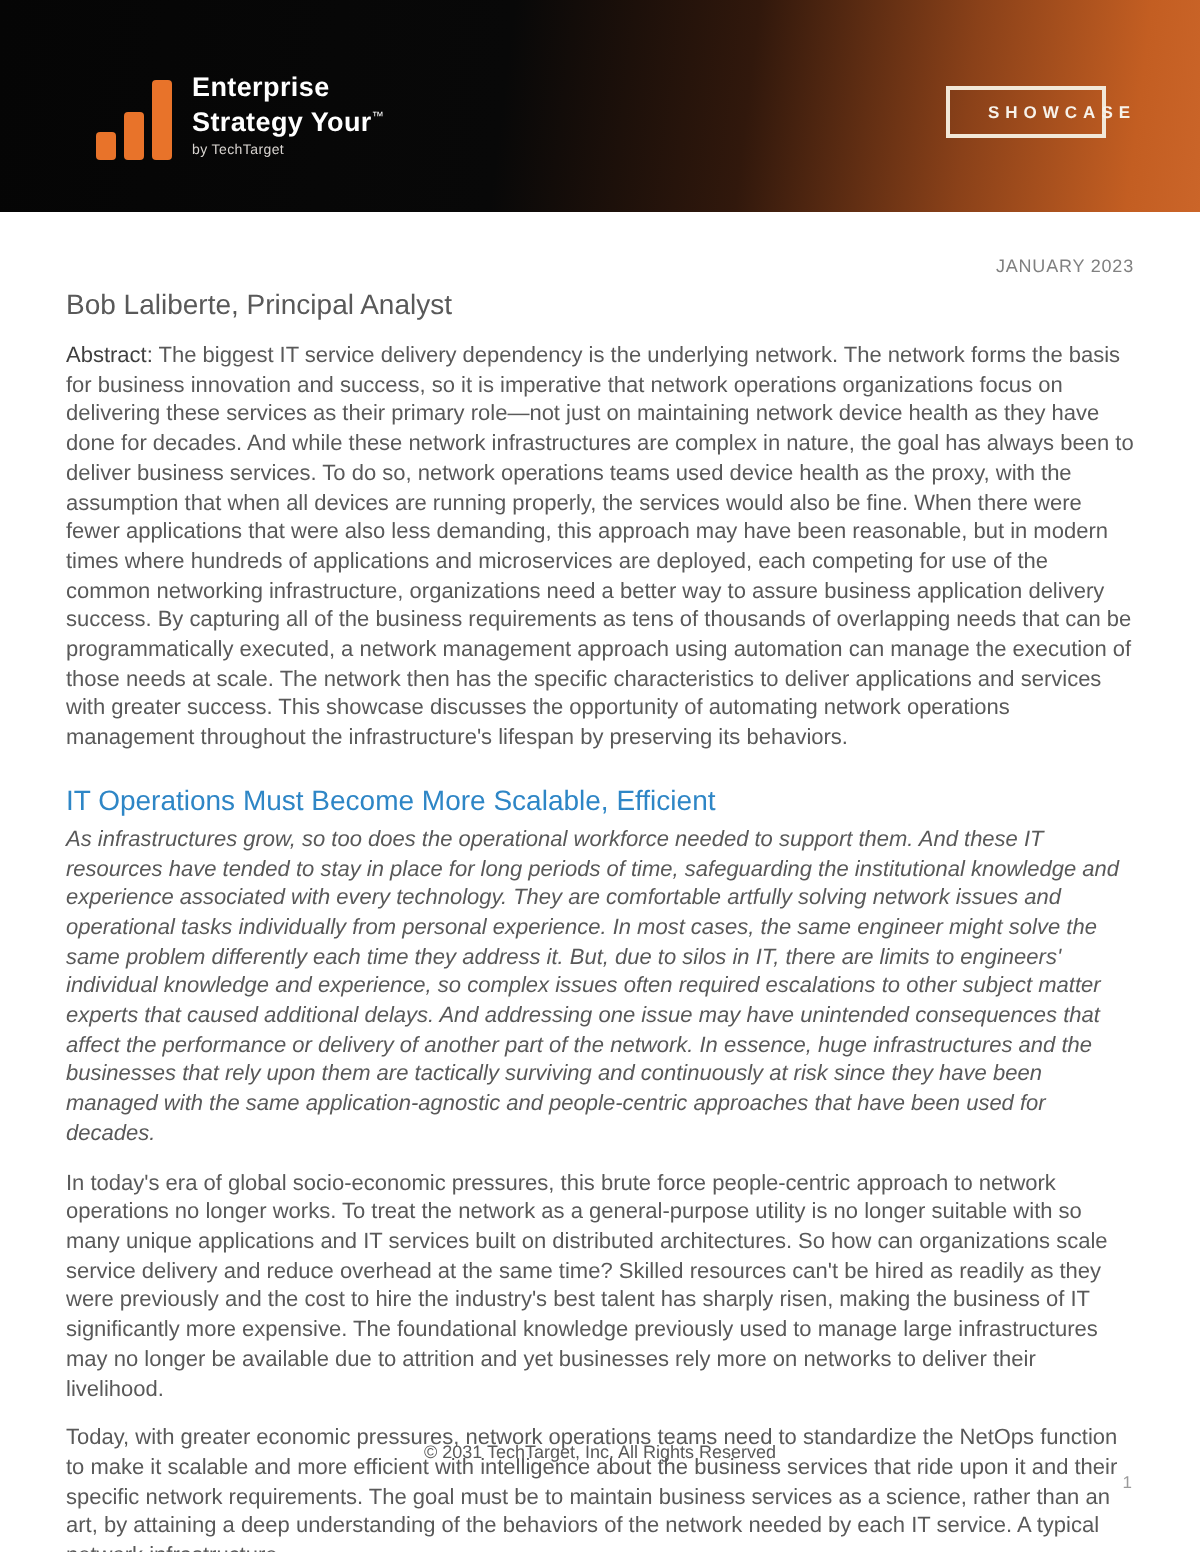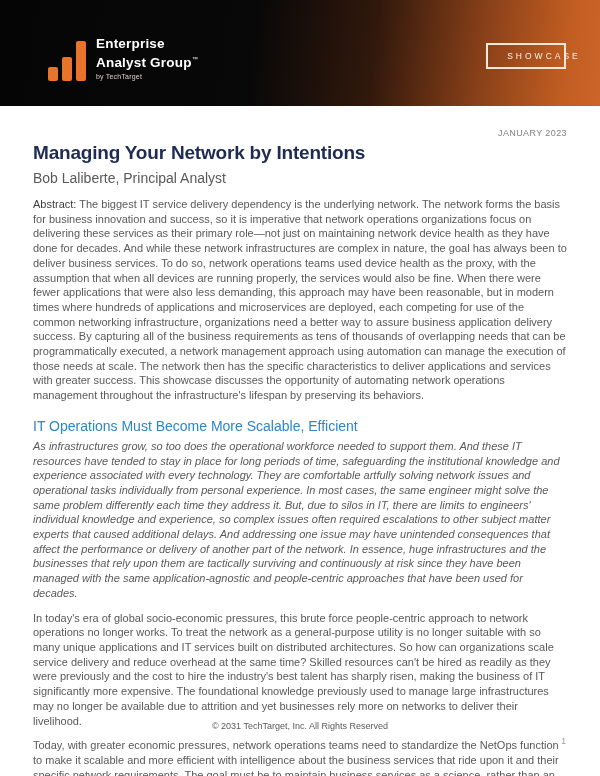--- a/index.html
+++ b/index.html
@@ -45,32 +45,32 @@
   }
   .logo-line sup { font-size: 6px; font-weight: 400; }
   .logo-byline {
     color: #d8d4d0;
     font-size: 7px;
     margin-top: 3px;
     letter-spacing: 0.2px;
   }
   .badge {
     position: absolute;
-    right: 34px;
+    right: 47px;
     top: 43px;
     width: 80px;
     height: 26px;
     border: 2px solid #f2e8d8;
     box-sizing: border-box;
     display: flex;
     align-items: center;
     justify-content: center;
     color: #f7f2ea;
     font-size: 8.5px;
-    font-weight: 400;
+    font-weight: 700;
     letter-spacing: 3px;
     text-indent: 3px;
     padding-left: 33px;
   }
 
   
   .content { padding: 0 33px; }
   .doc-date {
     margin-top: 22px;
     font-size: 9px;
@@ -131,30 +131,29 @@
 
   <div class="header">
     <div class="logo">
       <div class="logo-bars">
         <div class="bar bar-1"></div>
         <div class="bar bar-2"></div>
         <div class="bar bar-3"></div>
       </div>
       <div class="logo-text">
         <div class="logo-line">Enterprise</div>
-        <div class="logo-line"><span>Analyst Group</span><sup>™</sup></div>
+        <div class="logo-line"><span>Strategy Your</span><sup>™</sup></div>
         <div class="logo-byline">by TechTarget</div>
       </div>
     </div>
     <div class="badge">SHOWCASE</div>
   </div>
 
   <div class="content">
     <div class="doc-date">JANUARY 2023</div>
-    <h1 class="doc-title">Managing Your Network by Intentions</h1>
     <div class="doc-author">Bob Laliberte, Principal Analyst</div>
 
     <p class="body-text"><span class="abstract-label">Abstract:</span><span> The biggest IT service delivery dependency is the underlying network. The network forms the basis for business innovation and success, so it is imperative that network operations organizations focus on delivering these services as their primary role—not just on maintaining network device health as they have done for decades. And while these network infrastructures are complex in nature, the goal has always been to deliver business services. To do so, network operations teams used device health as the proxy, with the assumption that when all devices are running properly, the services would also be fine. When there were fewer applications that were also less demanding, this approach may have been reasonable, but in modern times where hundreds of applications and microservices are deployed, each competing for use of the common networking infrastructure, organizations need a better way to assure business application delivery success. By capturing all of the business requirements as tens of thousands of overlapping needs that can be programmatically executed, a network management approach using automation can manage the execution of those needs at scale. The network then has the specific characteristics to deliver applications and services with greater success. This showcase discusses the opportunity of automating network operations management throughout the infrastructure's lifespan by preserving its behaviors.</span></p>
 
     <h2 class="section-heading">IT Operations Must Become More Scalable, Efficient</h2>
 
     <p class="body-text para para-first">As infrastructures grow, so too does the operational workforce needed to support them. And these IT resources have tended to stay in place for long periods of time, safeguarding the institutional knowledge and experience associated with every technology. They are comfortable artfully solving network issues and operational tasks individually from personal experience. In most cases, the same engineer might solve the same problem differently each time they address it. But, due to silos in IT, there are limits to engineers' individual knowledge and experience, so complex issues often required escalations to other subject matter experts that caused additional delays. And addressing one issue may have unintended consequences that affect the performance or delivery of another part of the network. In essence, huge infrastructures and the businesses that rely upon them are tactically surviving and continuously at risk since they have been managed with the same application-agnostic and people-centric approaches that have been used for decades.</p>
     <p class="body-text para">In today's era of global socio-economic pressures, this brute force people-centric approach to network operations no longer works. To treat the network as a general-purpose utility is no longer suitable with so many unique applications and IT services built on distributed architectures. So how can organizations scale service delivery and reduce overhead at the same time? Skilled resources can't be hired as readily as they were previously and the cost to hire the industry's best talent has sharply risen, making the business of IT significantly more expensive. The foundational knowledge previously used to manage large infrastructures may no longer be available due to attrition and yet businesses rely more on networks to deliver their livelihood.</p>
     <p class="body-text para">Today, with greater economic pressures, network operations teams need to standardize the NetOps function to make it scalable and more efficient with intelligence about the business services that ride upon it and their specific network requirements. The goal must be to maintain business services as a science, rather than an art, by attaining a deep understanding of the behaviors of the network needed by each IT service. A typical network infrastructure</p>
   </div>

